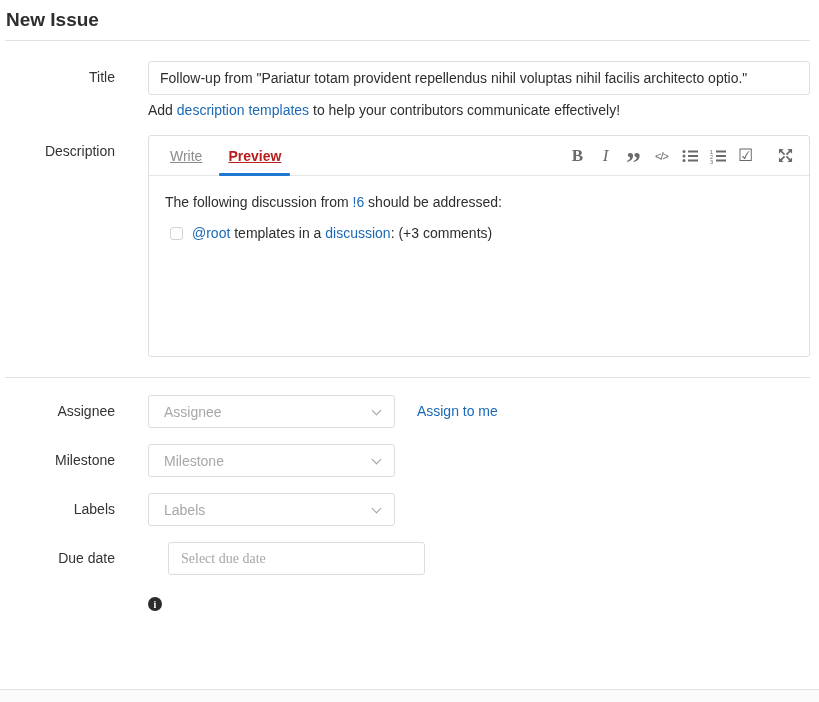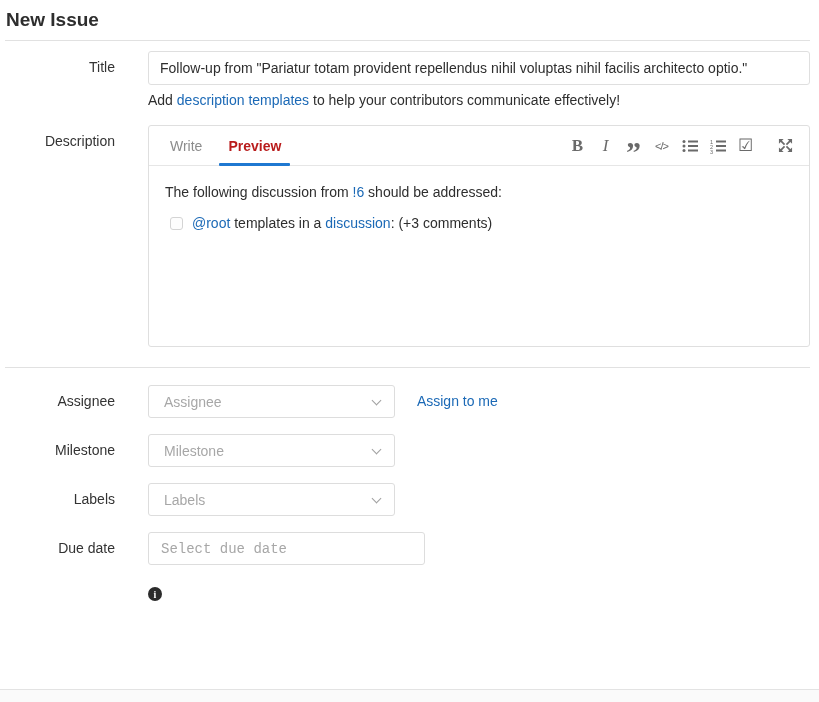--- a/index.html
+++ b/index.html
@@ -26,21 +26,21 @@
     width: 143px;
     flex: 0 0 143px;
     text-align: right;
     padding-right: 33px;
     padding-top: 8px;
     color: #333;
   }
   .control-col { flex: 1; min-width: 0; }
 
   
-  .title-row { margin-top: 10px; justify-content: center; }
+  .title-row { margin-top: 20px; justify-content: center; }
   .text-input {
     width: 100%;
     height: 34px;
     border: 1px solid #dfdfdf;
     border-radius: 3px;
     padding: 6px 11px;
     font-size: 14px;
     font-family: "Liberation Sans", sans-serif;
     color: #2e2e2e;
     outline: none;
@@ -64,20 +64,21 @@
   }
   .tab {
     display: flex;
     align-items: center;
     padding: 0 9px;
     margin-right: 8px;
     color: #8c8c8c;
     cursor: pointer;
     position: relative;
     font-size: 14px;
+    text-decoration: underline;
   }
   .tab.active { color: #b91c1c; font-weight: 700; }
   .tab.active::after {
     content: "";
     position: absolute;
     left: 0; right: 0; bottom: -1px;
     height: 3px;
     background: #1f78d1;
     border-radius: 1px;
   }
@@ -167,29 +168,29 @@
   .caret {
     position: absolute;
     right: 14px;
     top: 11px;
     width: 7px; height: 7px;
     border: solid #a0a0a0;
     border-width: 0 1.5px 1.5px 0;
     transform: rotate(45deg);
   }
   .inline-action { margin-left: 18px; line-height: 33px; display: inline-block; vertical-align: top; }
-  .duedate-row { margin-top: 10px; }
+  .duedate-row { margin-top: 10px; gap: 20px; }
   .date-input {
-    width: 277px;
+    width: 257px;
     height: 33px;
     border: 1px solid #ddd;
     border-radius: 3px;
     padding: 0 12px;
     font-size: 14px;
-    font-family: Liberation Mono, monospace;
+    font-family: Liberation Serif, serif;
     color: #2e2e2e;
     outline: none;
   }
   .date-input::placeholder { color: #a7a7a7; opacity: 1; }
 
   
   .note-row { margin-top: 22px; }
   .resolve-note { display: flex; align-items: center; }
   .info-icon {
     width: 14px; height: 14px;

